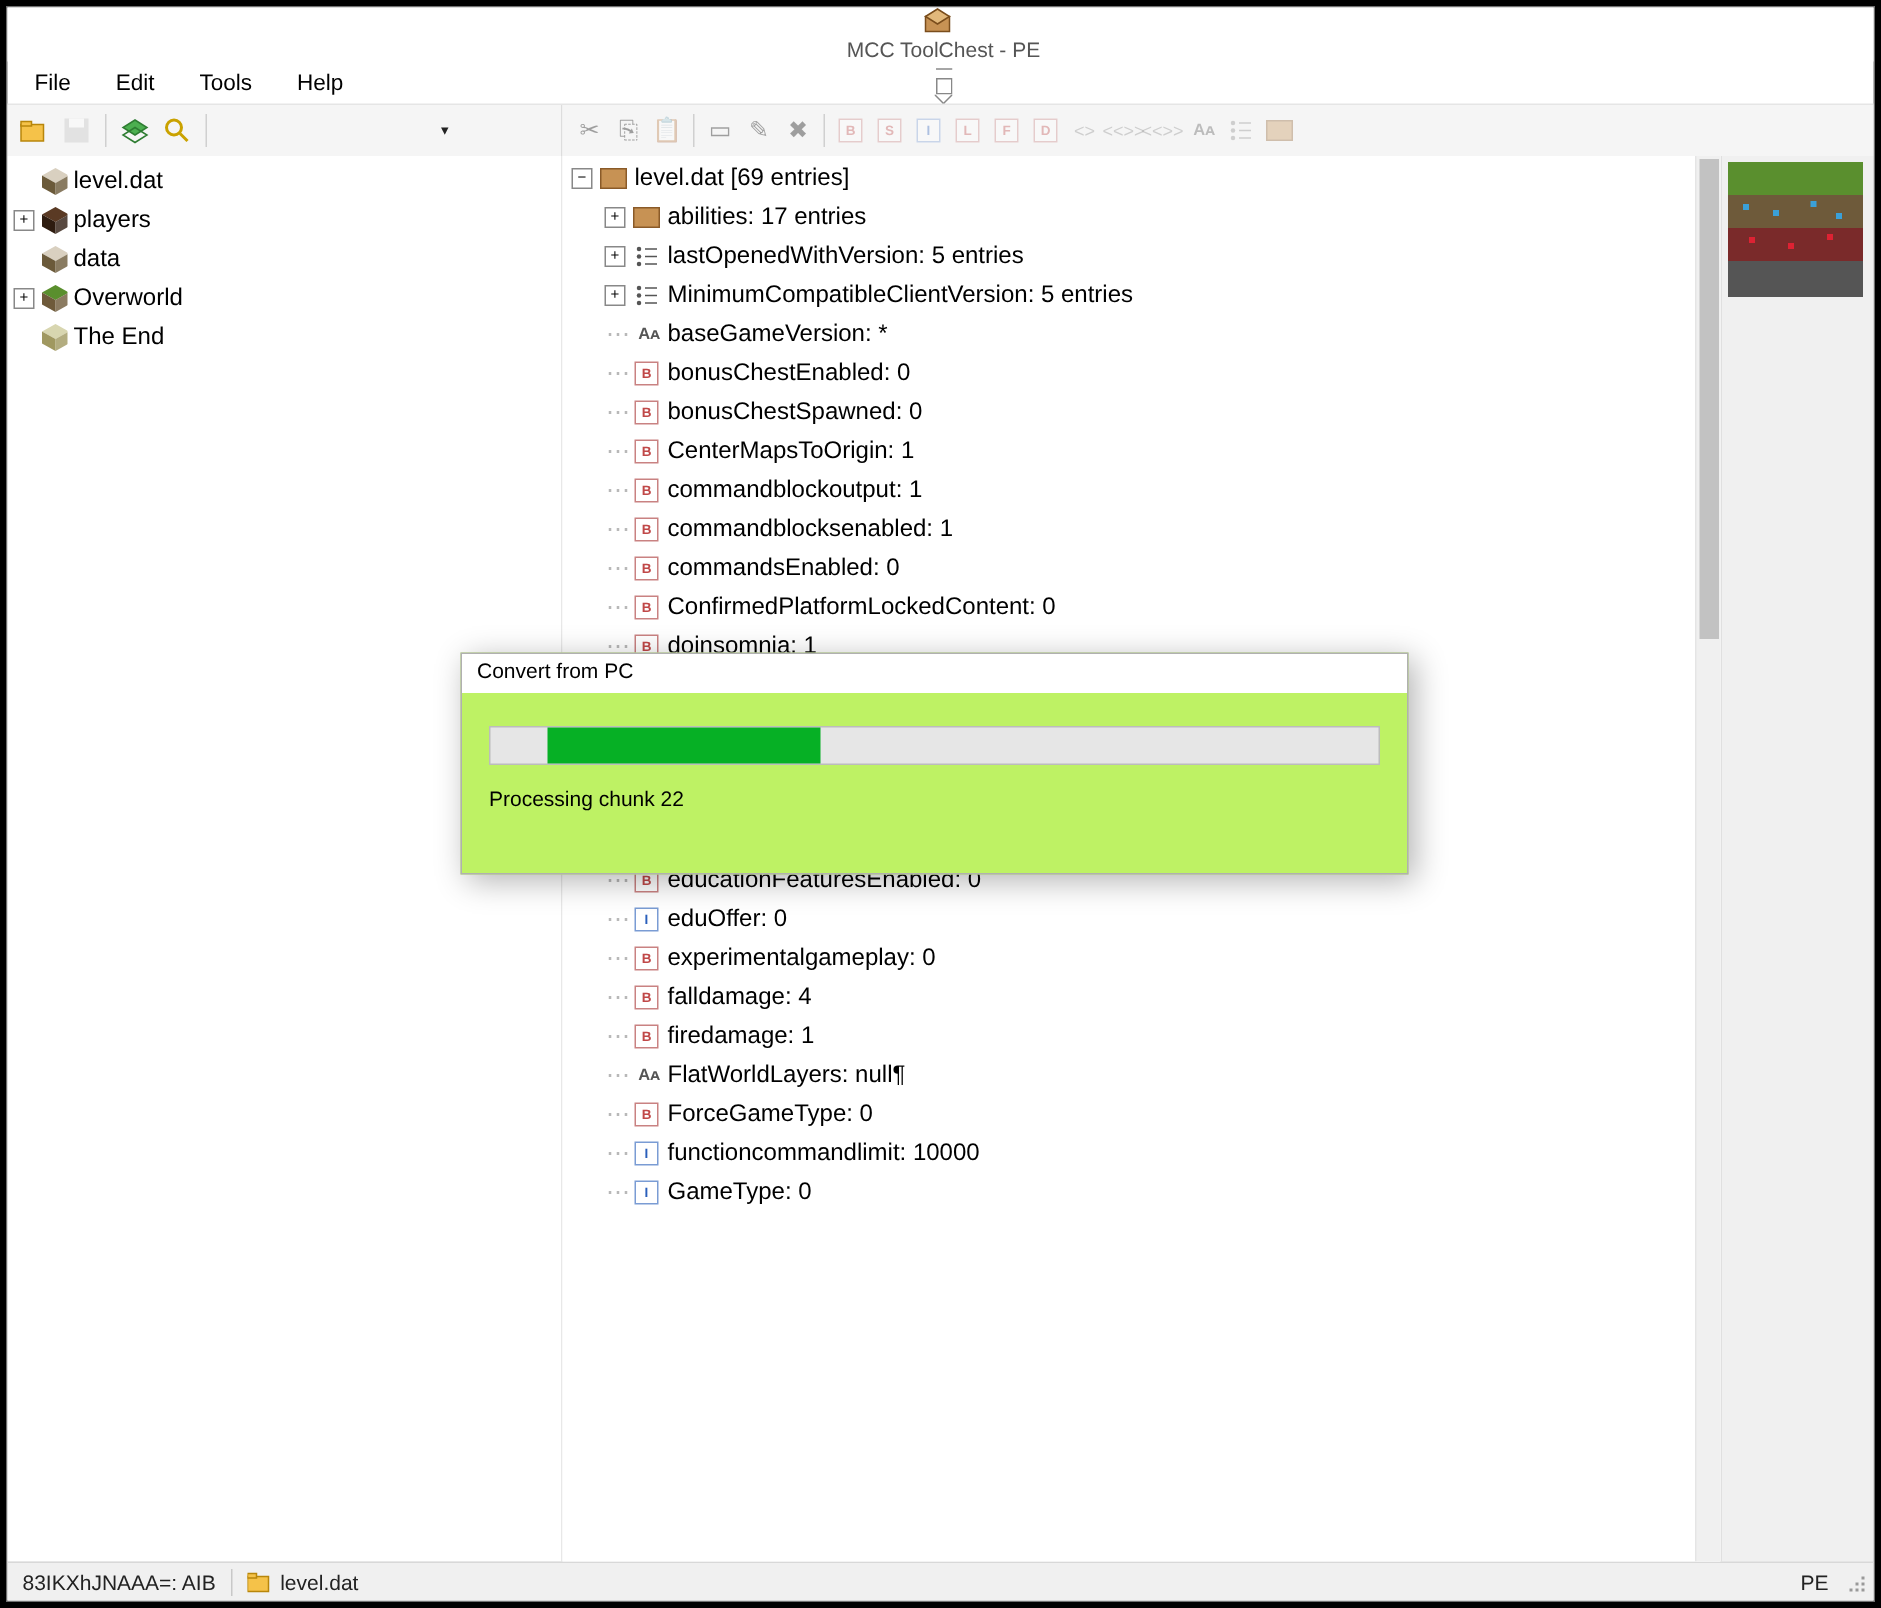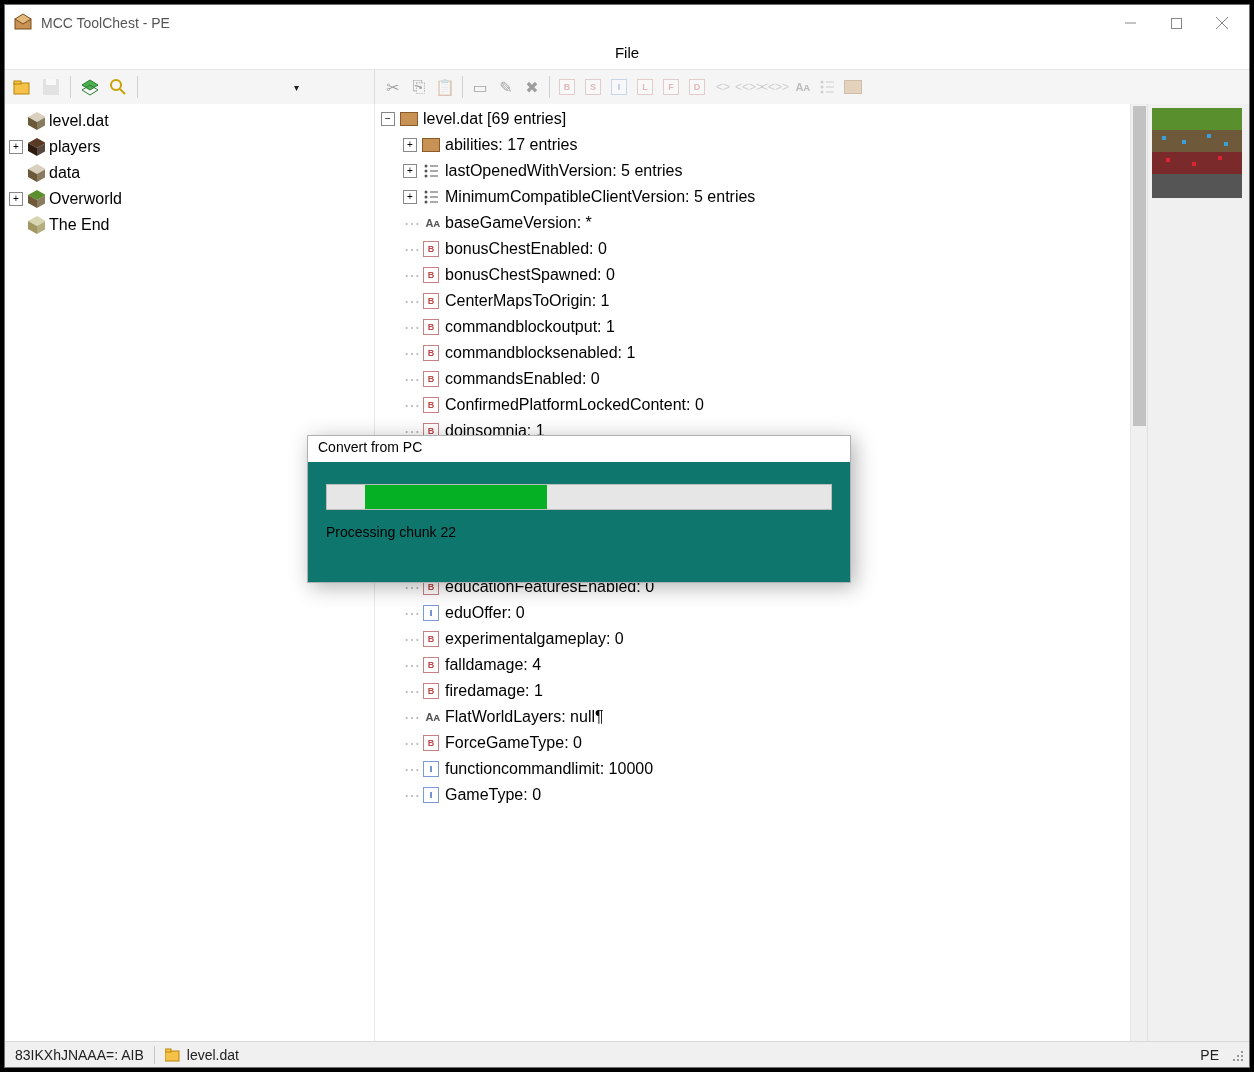--- a/index.html
+++ b/index.html
@@ -15,27 +15,28 @@
     width: 1246px; height: 1064px;
     background: #fff;
     border: 1px solid #707070;
     display: flex; flex-direction: column;
   }
   
   .titlebar {
     height: 36px; display: flex; align-items: center;
     padding: 0 4px 0 8px; color: #555; font-size: 14px;
     background: #fff;
+    flex-direction: column;
   }
   .titlebar .app-icon { width: 20px; height: 20px; margin-right: 8px; }
   .titlebar .title { flex: 1; }
   .wbtn { width: 46px; height: 32px; display:flex;align-items:center;justify-content:center; color:#888;}
   .wbtn svg { stroke:#888; }
   
-  .menubar { height: 28px; padding: 0 4px; display:flex; align-items:center; font-size:15px; gap: 2px; flex-direction: column;}
+  .menubar { height: 28px; padding: 0 4px; display:flex; align-items:center; font-size:15px; gap: 2px;}
   .menuitem { padding: 3px 14px; color:#000;}
   
   .toolrow { display:flex; border-top:1px solid #e5e5e5; }
   .toolbar-left { width: 370px; height: 34px; background:#f5f5f5; display:flex; align-items:center; padding:0 6px; gap:4px; border-right:1px solid #ddd;}
   .toolbar-right { flex:1; height:34px; background:#f5f5f5; display:flex; align-items:center; padding:0 6px; gap:2px;}
   .tb-icon { width:24px;height:24px;display:flex;align-items:center;justify-content:center;font-size:16px;}
   .tb-sep { width:1px; height:22px; background:#d0d0d0; margin:0 3px;}
   .combo { flex:1; max-width:160px; height:22px; border:none; background:#f5f5f5; display:flex;align-items:center;justify-content:flex-end;padding-right:6px; font-size:14px;}
   .combo::after{content:"▾"; font-size:10px;color:#222;}
   .disabled { opacity:0.35; }
@@ -59,21 +60,21 @@
   .ico-aa{font-size:11px;font-weight:bold;color:#555;width:18px;text-align:right;}
   .ico-list{width:16px;height:16px;}
   .ico-comp{width:18px;height:14px;background:#c79254;border:1px solid #8a5a28;}
   .ico-blk{width:18px;height:18px;}
   
   .statusbar{height:26px;background:#f0f0f0;border-top:1px solid #d8d8d8;display:flex;align-items:center;font-size:14px;color:#222;}
   .statusbar .seg{padding:0 10px;}
   .statusbar .sep{width:1px;height:18px;background:#c8c8c8;}
   .grip{width:16px;height:16px;margin-left:auto;margin-right:4px;}
   
-  .modal{position:absolute;left:302px;top:430px;width:544px;height:148px;background:#0f766e;border:1px solid #b0b0b0;box-shadow:4px 4px 20px rgba(0,0,0,0.3);}
+  .modal{position:absolute;left:302px;top:430px;width:632px;height:148px;background:#bef264;border:1px solid #b0b0b0;box-shadow:4px 4px 20px rgba(0,0,0,0.3);}
   .modal-title{background:#fff;height:26px;padding:3px 10px;font-size:14px;color:#000;}
   .pbar{margin:22px 18px 0;height:26px;background:#e6e6e6;border:1px solid #bcbcbc;position:relative;}
   .pbar-offset{position:absolute;left:38px;top:0;bottom:0;width:182px;background:#06b025;}
   .ptext{margin:14px 18px;font-size:14px;}
   
   svg{display:block}
 </style>
 </head>
 <body>
 

